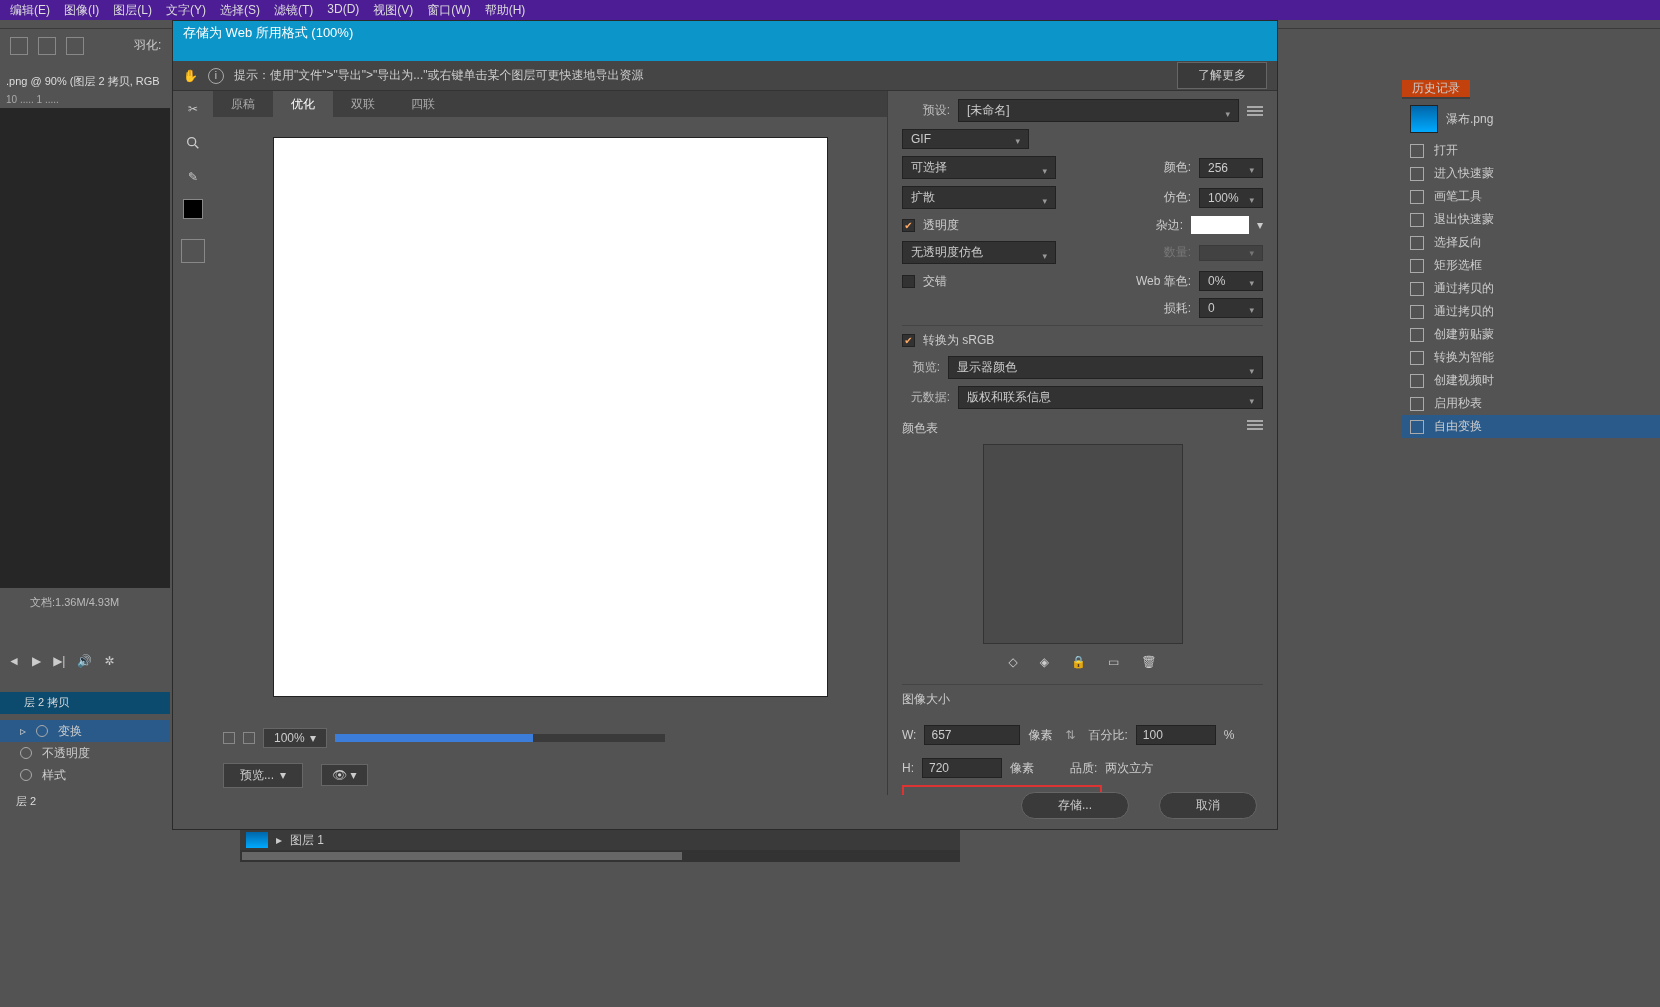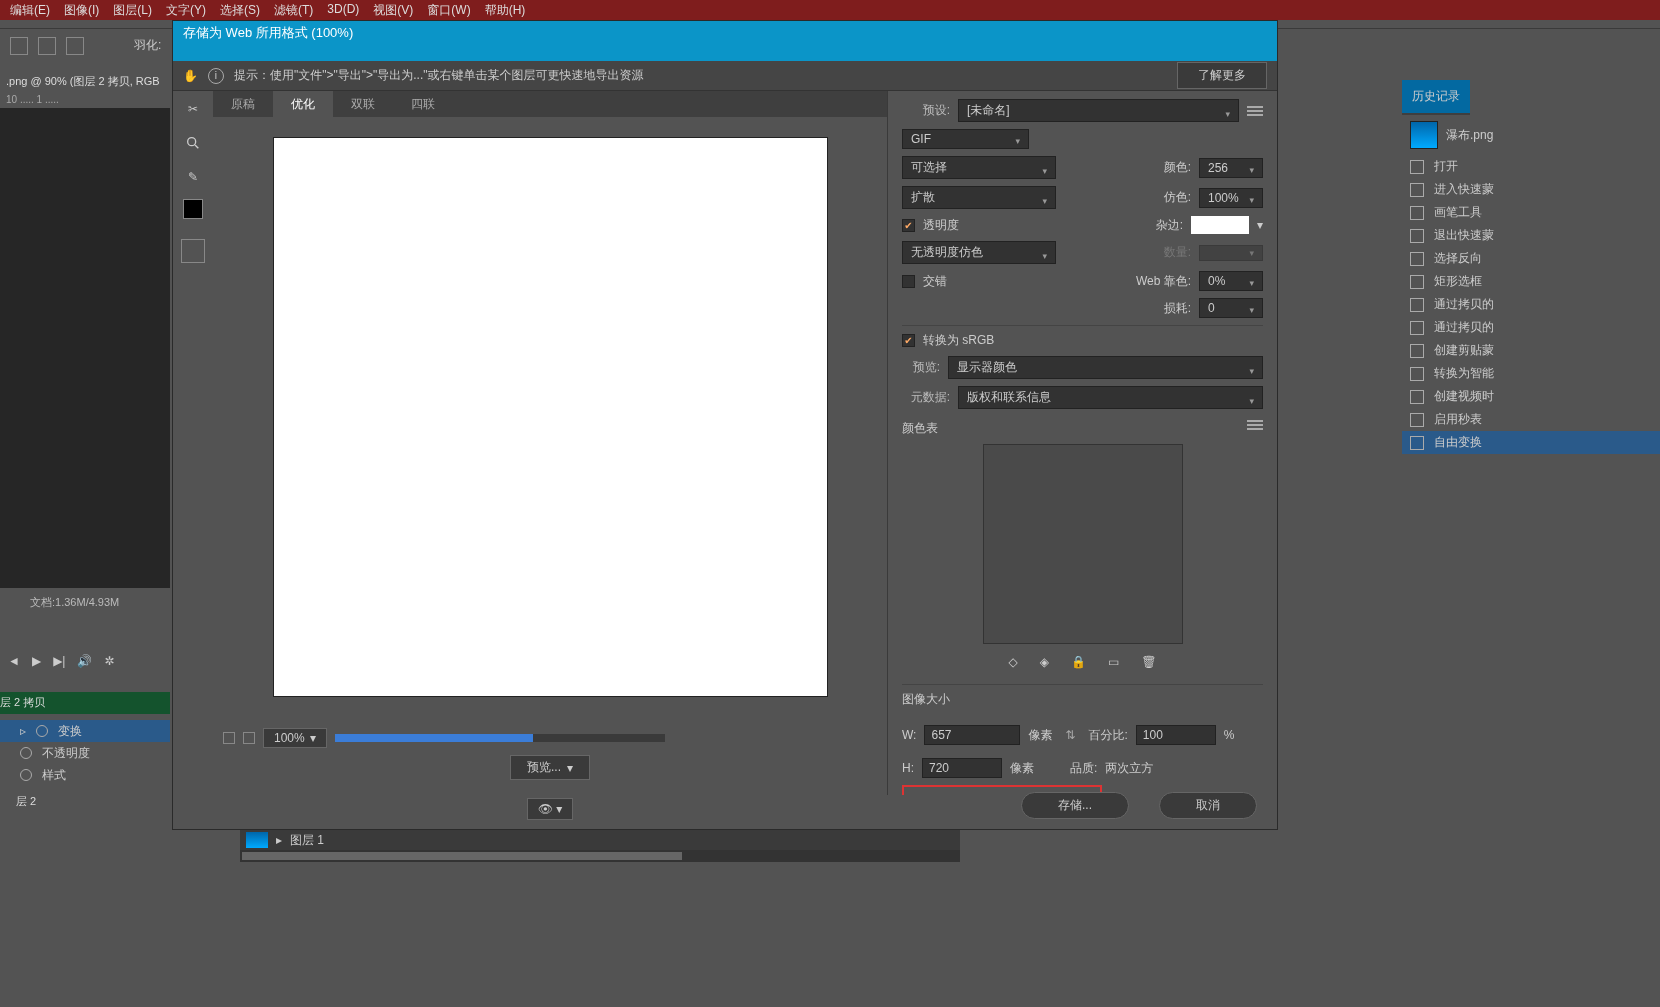--- a/index.html
+++ b/index.html
@@ -1,35 +1,35 @@
 <!DOCTYPE html>
 <html><head>
 <meta charset="utf-8">
 <style>
 * { margin:0; padding:0; box-sizing:border-box; font-family:"Microsoft YaHei",sans-serif; font-size:12px; color:#ccc; }
 body { background:#535353; width:1660px; height:1007px; overflow:hidden; position:relative; }
-.menubar { position:absolute; top:0; left:0; right:0; height:20px; background:#7f1d1d; display:flex; gap:14px; padding:2px 10px; color:#ddd; }
+.menubar { position:absolute; top:0; left:0; right:0; height:20px; background:#4c1d95; display:flex; gap:14px; padding:2px 10px; color:#ddd; }
 .menubar span { color:#ddd; }
 .toolbar { position:absolute; top:28px; left:0; right:0; height:34px; background:#535353; border-top:1px solid #3a3a3a; display:flex; align-items:center; gap:10px; padding:0 10px; }
 .toolbar .sq { width:18px; height:18px; border:1px solid #888; }
 .doctab { position:absolute; top:72px; left:0; width:170px; height:20px; background:#535353; color:#ddd; padding:2px 6px; font-size:11px; }
 .ruler { position:absolute; top:94px; left:0; width:170px; height:14px; background:#535353; color:#aaa; font-size:10px; padding-left:6px; }
 .canvas-bg { position:absolute; top:108px; left:0; width:170px; height:480px; background:#262626; }
 .docinfo { position:absolute; top:595px; left:30px; color:#bbb; font-size:11px; }
 .timeline-ctrl { position:absolute; top:648px; left:0; width:170px; height:26px; background:#535353; display:flex; align-items:center; gap:12px; padding:0 8px; }
-.layer-hdr { position:absolute; top:692px; left:0; width:170px; height:22px; background:#14532d; color:#ddd; padding:3px 0; font-size:11px; }
+.layer-hdr { position:absolute; top:692px; left:0; width:170px; height:22px; background:#0c4a6e; color:#ddd; padding:3px 24px; font-size:11px; }
 .layer-rows { position:absolute; top:720px; left:0; width:170px; }
 .layer-row { height:22px; display:flex; align-items:center; gap:10px; padding-left:20px; color:#ddd; font-size:11px; }
 .layer-row.sel { background:#2a5a8a; }
 .clock { width:12px; height:12px; border:1px solid #aaa; border-radius:50%; }
 .layer-ftr { position:absolute; top:792px; left:0; width:170px; height:20px; color:#ddd; padding:2px 16px; font-size:11px; }
 
 
 .history { position:absolute; top:80px; right:0; width:258px; height:410px; background:#535353; }
-.history .tab { background:#0369a1; padding:8px 10px; display:inline-block; border-bottom:2px solid #3f3f3f; }
+.history .tab { background:#c2410c; padding:0 10px; display:inline-block; border-bottom:2px solid #3f3f3f; }
 .history .file-row { display:flex; align-items:center; gap:8px; padding:6px 8px; }
 .thumb { width:28px; height:28px; background:linear-gradient(#06a,#0af); border:1px solid #222; }
 .hist-item { display:flex; align-items:center; gap:10px; padding:3px 8px; }
 .hist-item.sel { background:#2a5a8a; }
 .doc-icon { width:14px; height:14px; border:1px solid #aaa; }
 
 
 .dialog { position:absolute; top:20px; left:172px; width:1106px; height:810px; background:#535353; border:1px solid #2a2a2a; }
 .dialog .titlebar { height:40px; background:#0b95c8; color:#fff; padding:3px 10px; font-size:13px; }
 .dialog .hintbar { height:30px; background:#454545; display:flex; align-items:center; gap:10px; padding:0 10px; border-bottom:1px solid #333; }
@@ -45,21 +45,21 @@
 .view-tabs { height:26px; background:#3f3f3f; display:flex; }
 .view-tab { padding:5px 18px; color:#aaa; }
 .view-tab.active { background:#535353; color:#fff; }
 .canvas-wrap { flex:1; background:#535353; padding:20px 30px; position:relative; }
 .canvas-white { width:555px; height:560px; background:#fff; margin:0 auto; border:1px solid #222; }
 .zoom-row { height:34px; display:flex; align-items:center; gap:8px; padding:0 10px; }
 .zoom-sel { background:#3a3a3a; border:1px solid #666; padding:2px 10px; width:64px; display:flex; justify-content:space-between; }
 .zoom-bar { flex:0 0 330px; height:8px; background:#3a3a3a; position:relative; }
 .zoom-fill { width:60%; height:100%; background:#3b7dd8; }
 .preview-btn { background:#3a3a3a; border:1px solid #666; padding:3px 16px; display:flex; align-items:center; gap:6px; }
-.btn-row { height:40px; display:flex; align-items:center; gap:18px; padding:0 10px 0 10px;flex-direction:column; }
+.btn-row { height:40px; display:flex; align-items:center; gap:18px; padding:0 10px 0 10px; }
 .eye-btn { background:#3a3a3a; border:1px solid #666; padding:3px 10px; }
 
 .settings-col { width:390px; background:#535353; border-left:1px solid #3a3a3a; padding:8px 14px; display:flex; flex-direction:column; gap:7px; overflow:hidden; }
 .sc-row { display:flex; align-items:center; gap:8px; }
 .sc-label { min-width:48px; text-align:right; color:#bbb; }
 .sc-sel { background:#323232; border:1px solid #222; padding:2px 8px; display:flex; justify-content:space-between; align-items:flex-end; }
 .sc-sel .caret { font-size:9px; color:#999; }
 .sc-input { background:#323232; border:1px solid #222; padding:2px 6px; }
 .chk { width:13px; height:13px; background:#323232; border:1px solid #222; display:inline-flex; align-items:center; justify-content:center; font-size:10px; color:#fa6; }
 .sec-hdr { color:#bbb; margin-top:4px; display:flex; justify-content:space-between; }

